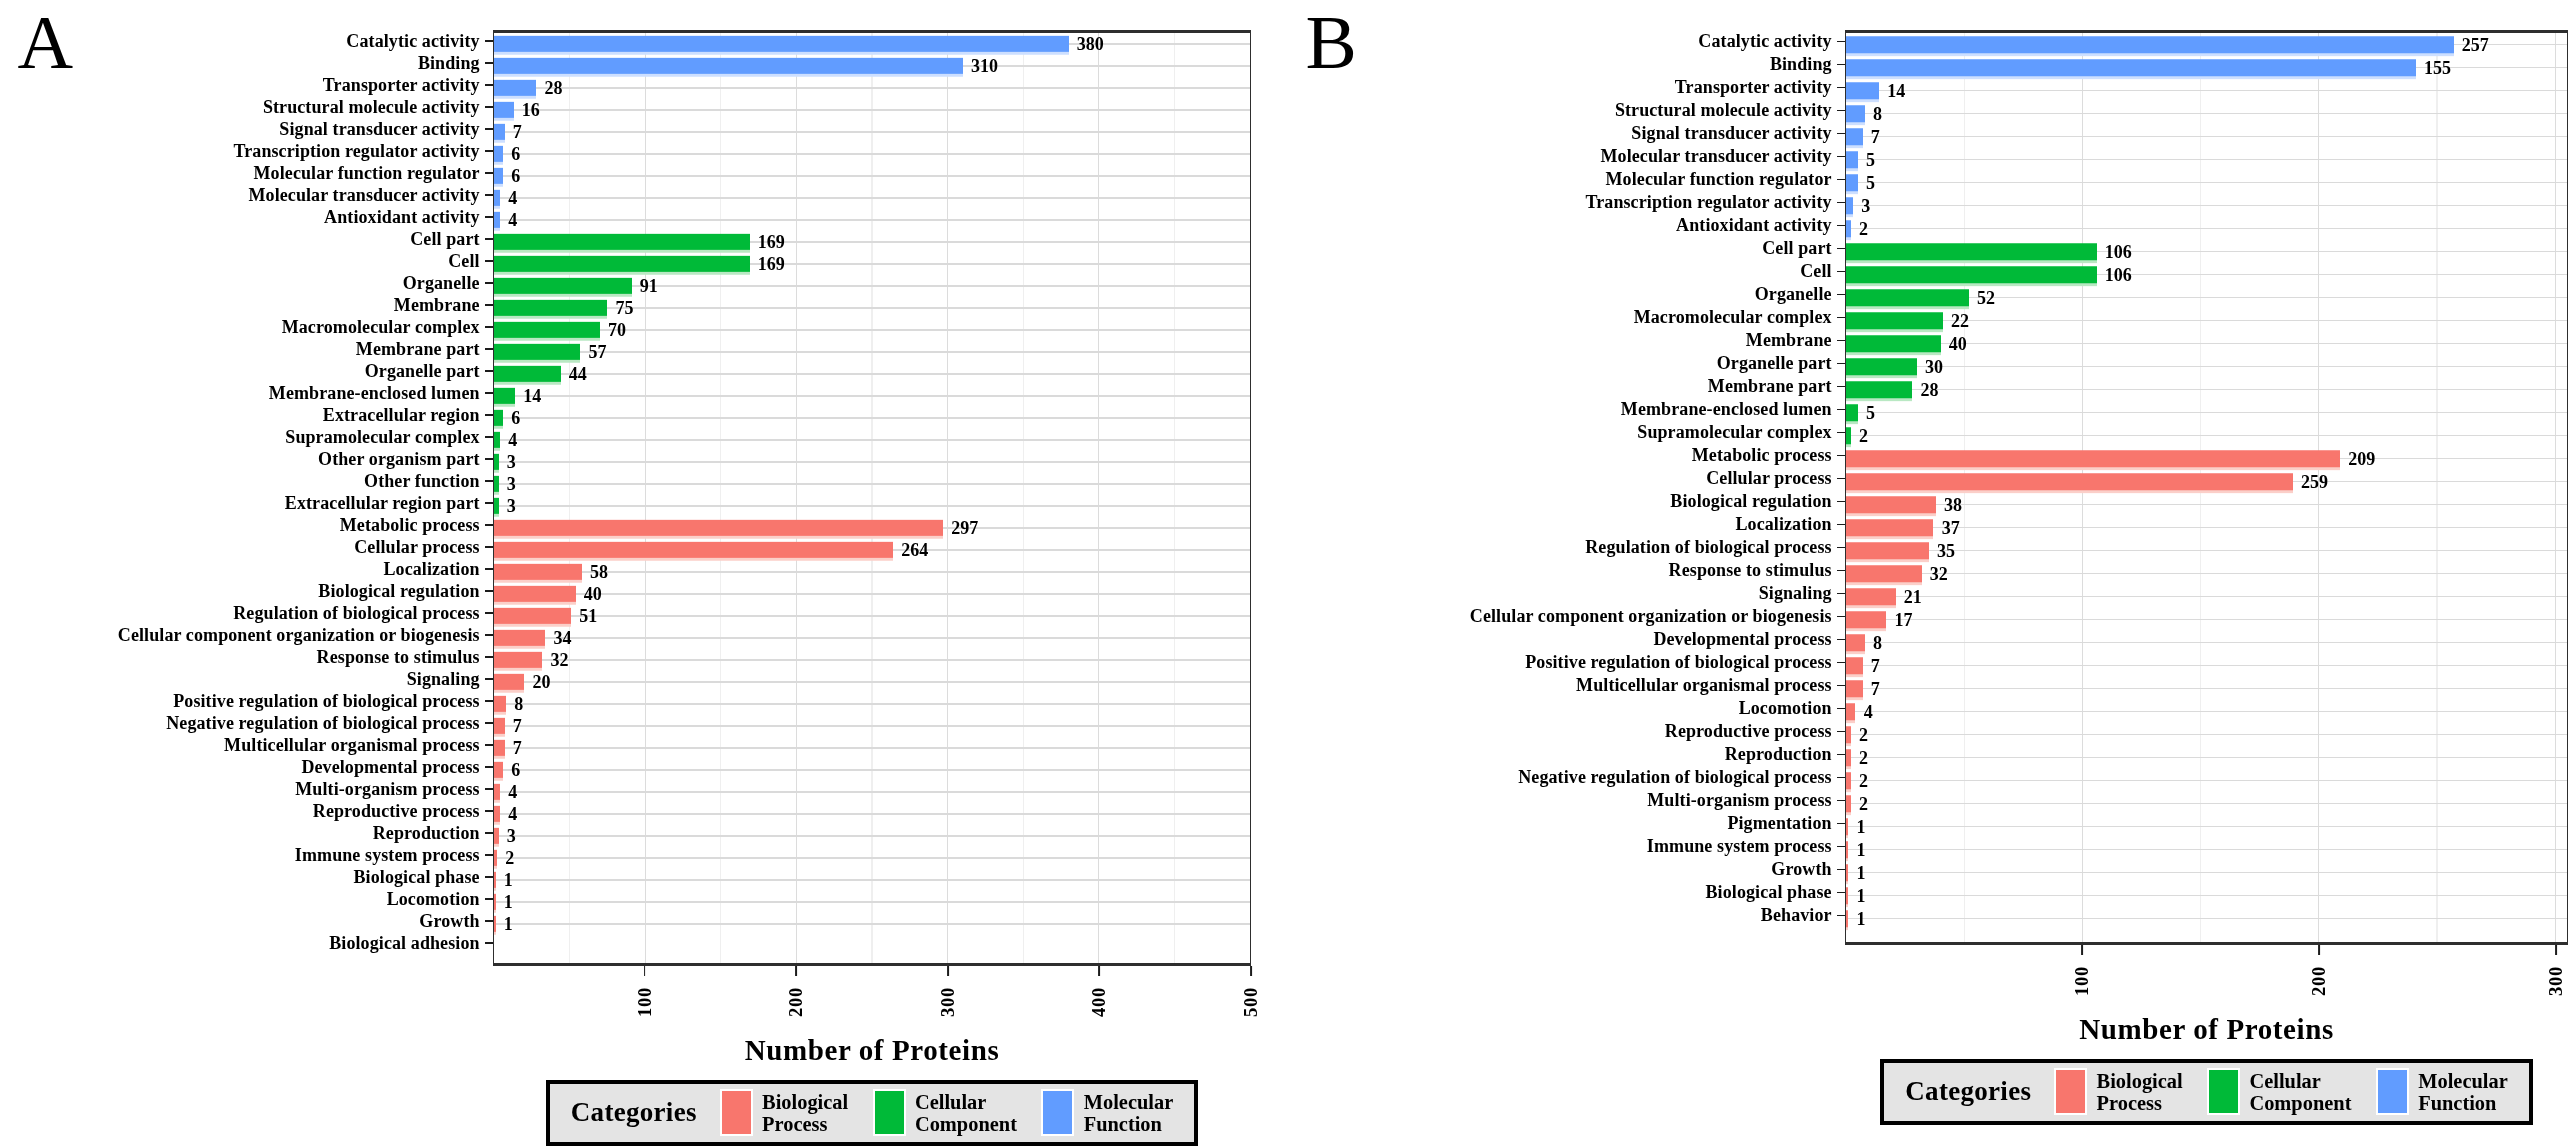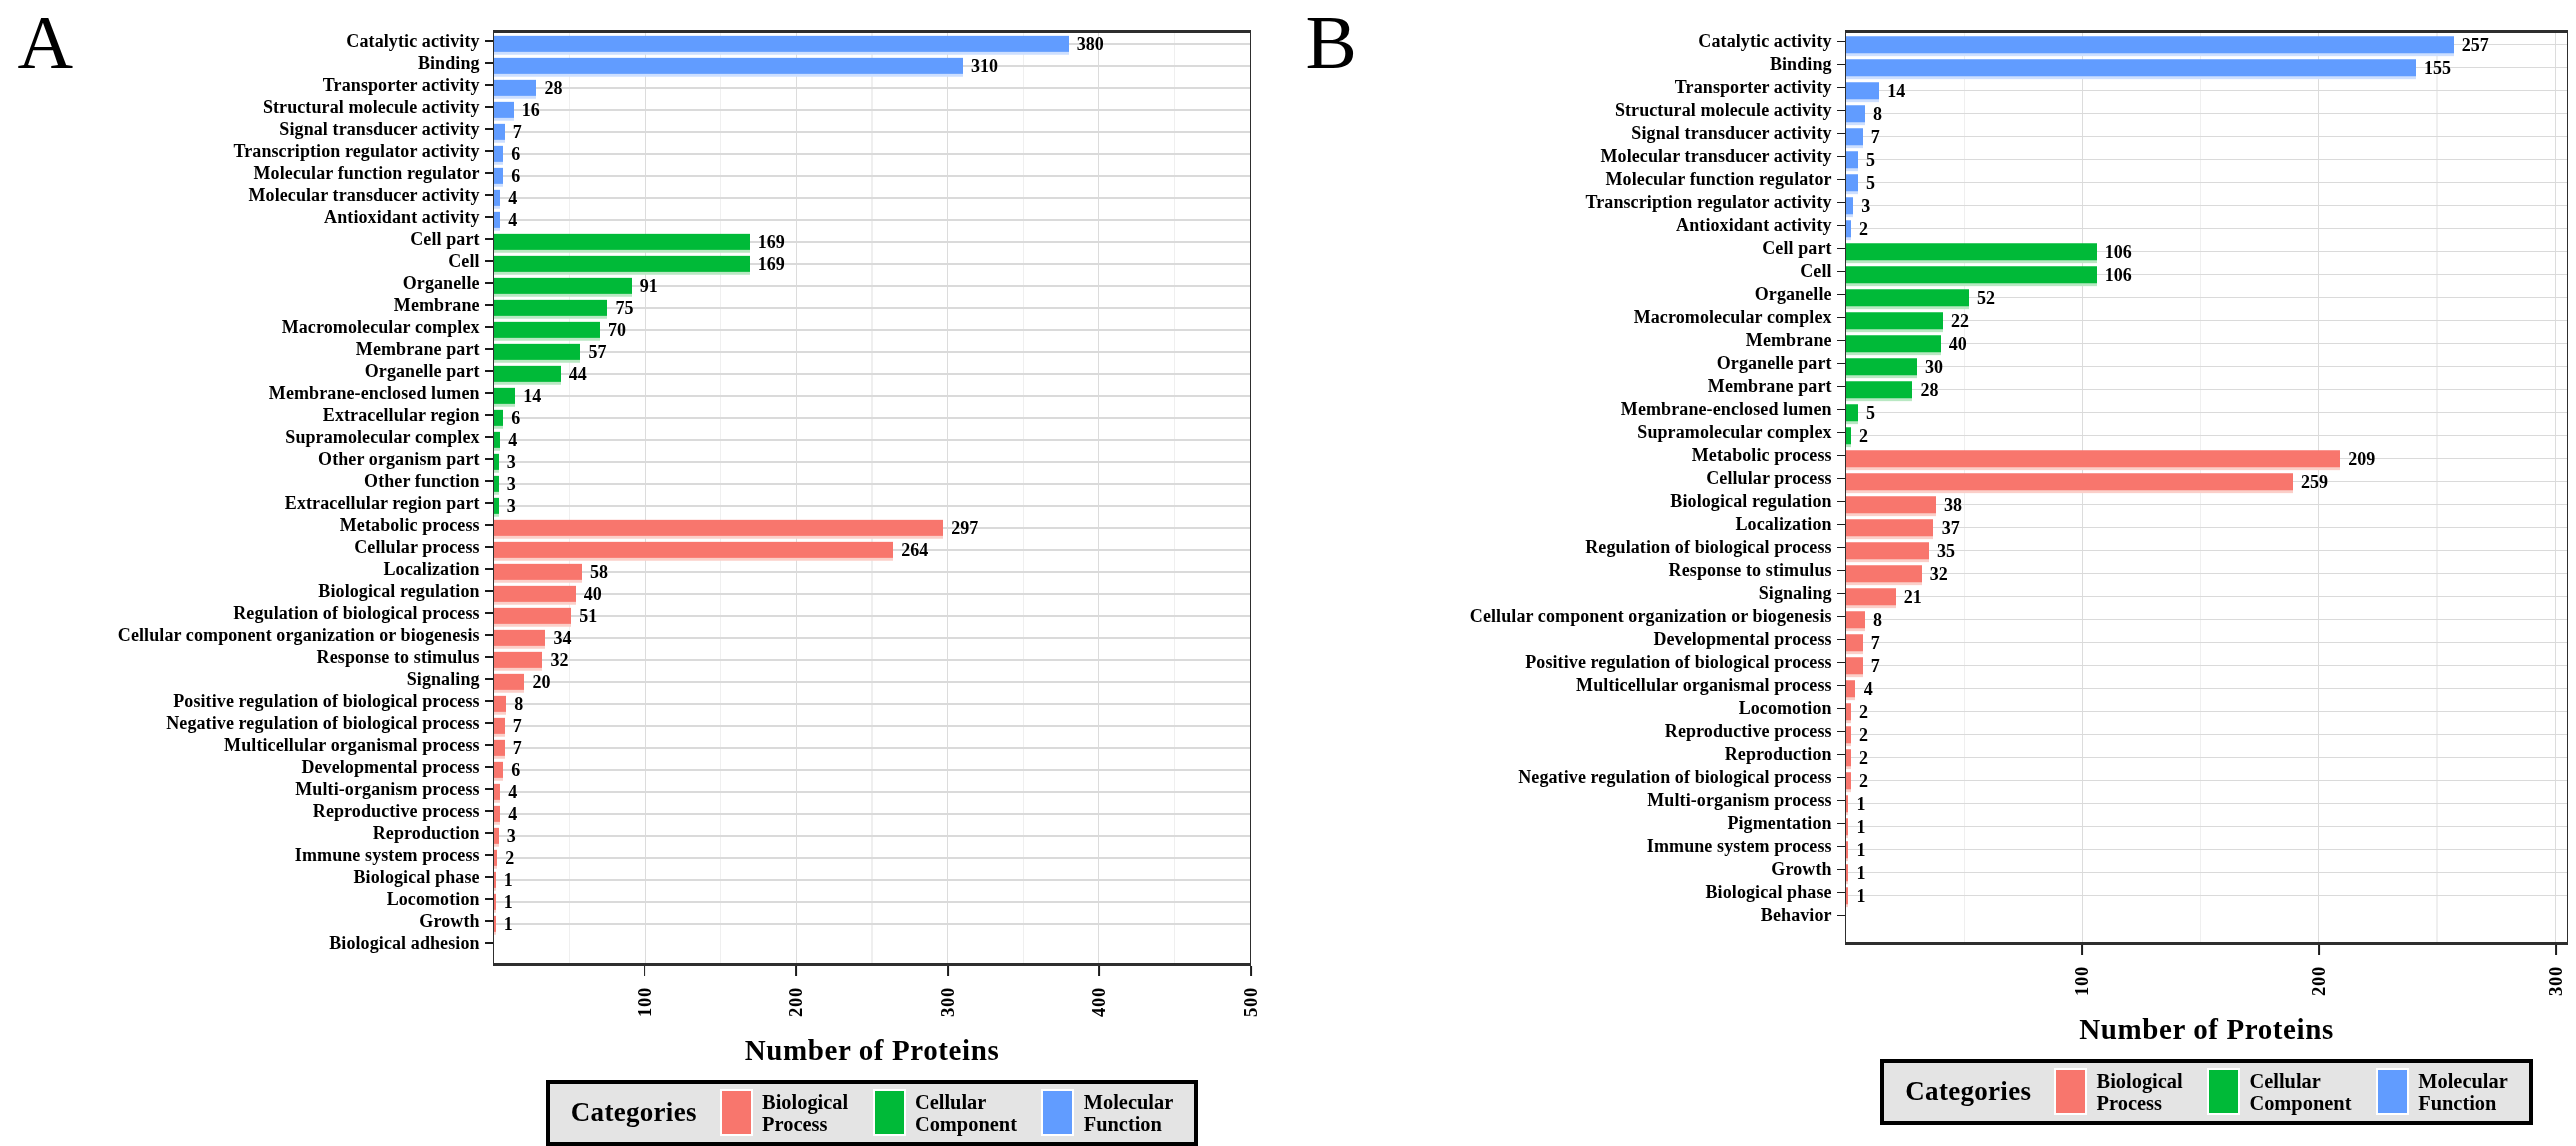--- a/index.html
+++ b/index.html
@@ -762,20 +762,25 @@
             <div class="bar" style="width: 10.4918%; height: 17.5px; background: rgb(248, 118, 109); box-shadow: rgb(251, 207, 201) 0px 2.9px 0px 0px;"></div>
             <span class="val" style="left: calc(10.4918% + 8.2px);">32</span>
           </div>
           <div class="trackrow" style="height: 23px;">
             <div class="hline"></div>
             <div class="bar" style="width: 6.88525%; height: 17.5px; background: rgb(248, 118, 109); box-shadow: rgb(251, 207, 201) 0px 2.9px 0px 0px;"></div>
             <span class="val" style="left: calc(6.88525% + 8.2px);">21</span>
           </div>
           <div class="trackrow" style="height: 23px;">
             <div class="hline"></div>
+            <div class="bar" style="width: 5.57377%; height: 17.5px; background: rgb(248, 118, 109); box-shadow: rgb(251, 207, 201) 0px 2.9px 0px 0px;"></div>
+            <span class="val" style="left: calc(5.57377% + 8.2px);">17</span>
+          </div>
+          <div class="trackrow" style="height: 23px;">
+            <div class="hline"></div>
             <div class="bar" style="width: 2.62295%; height: 17.5px; background: rgb(248, 118, 109); box-shadow: rgb(251, 207, 201) 0px 2.9px 0px 0px;"></div>
             <span class="val" style="left: calc(2.62295% + 8.2px);">8</span>
           </div>
           <div class="trackrow" style="height: 23px;">
             <div class="hline"></div>
             <div class="bar" style="width: 2.29508%; height: 17.5px; background: rgb(248, 118, 109); box-shadow: rgb(251, 207, 201) 0px 2.9px 0px 0px;"></div>
             <span class="val" style="left: calc(2.29508% + 8.2px);">7</span>
           </div>
           <div class="trackrow" style="height: 23px;">
             <div class="hline"></div>

